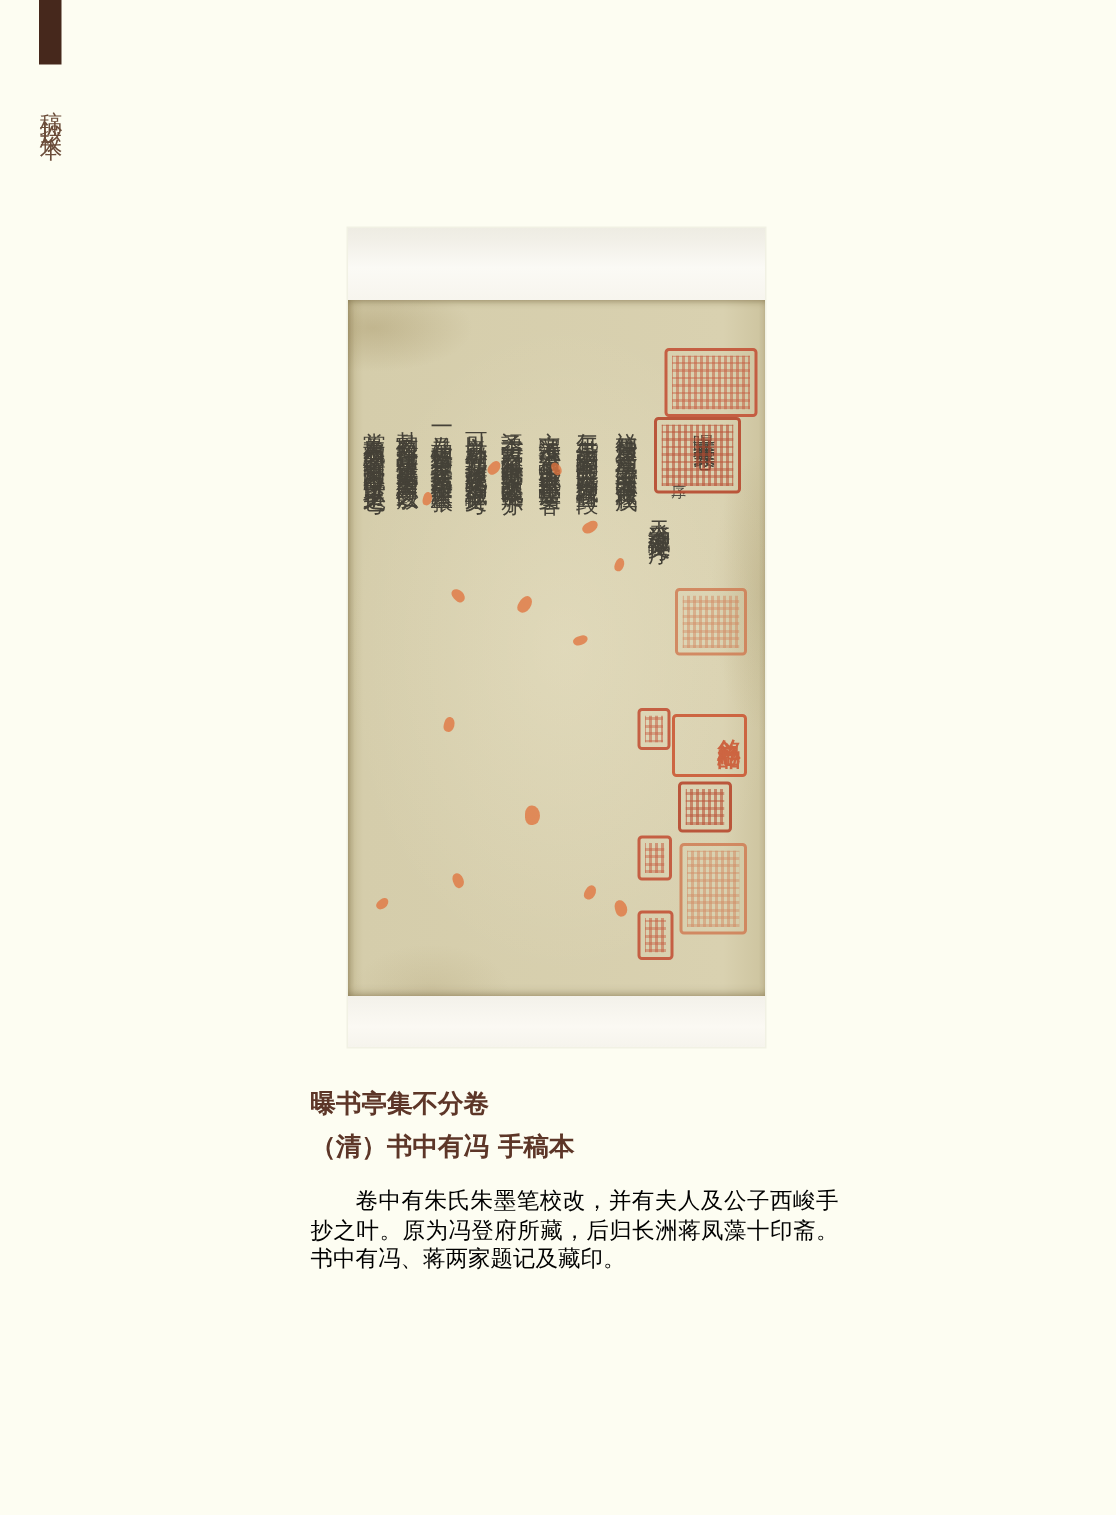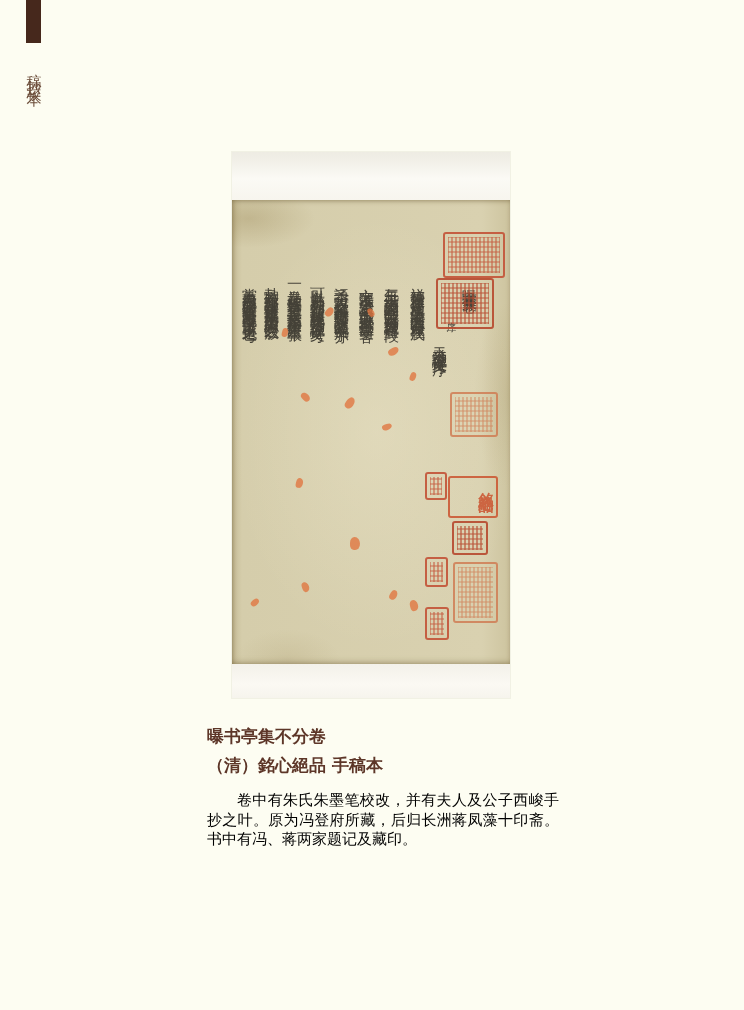--- a/index.html
+++ b/index.html
@@ -146,15 +146,15 @@
   <span class="dab" style="left:64px;top:326px;width:7px;height:10px;transform:rotate(15deg);"></span>
   <span class="dab" style="left:118px;top:385px;width:10px;height:13px;transform:rotate(0deg);"></span>
   <span class="dab" style="left:70px;top:430px;width:7px;height:10px;transform:rotate(-20deg);"></span>
   <span class="dab" style="left:20px;top:446px;width:6px;height:9px;transform:rotate(50deg);"></span>
   <span class="dab" style="left:158px;top:438px;width:7px;height:10px;transform:rotate(30deg);"></span>
   <span class="dab" style="left:178px;top:448px;width:8px;height:11px;transform:rotate(-15deg);"></span>
 </figure>
 
 <div class="caption">
   <h2>曝书亭集不分卷</h2>
-  <h3>（清）銘心絕品 手稿本</h3>
+  <h3>（清）书中有冯 手稿本</h3>
   <p>卷中有朱氏朱墨笔校改，并有夫人及公子西峻手抄之叶。原为冯登府所藏，后归长洲蒋凤藻十印斋。书中有冯、蒋两家题记及藏印。</p>
 </div>
 
 </body></html>

